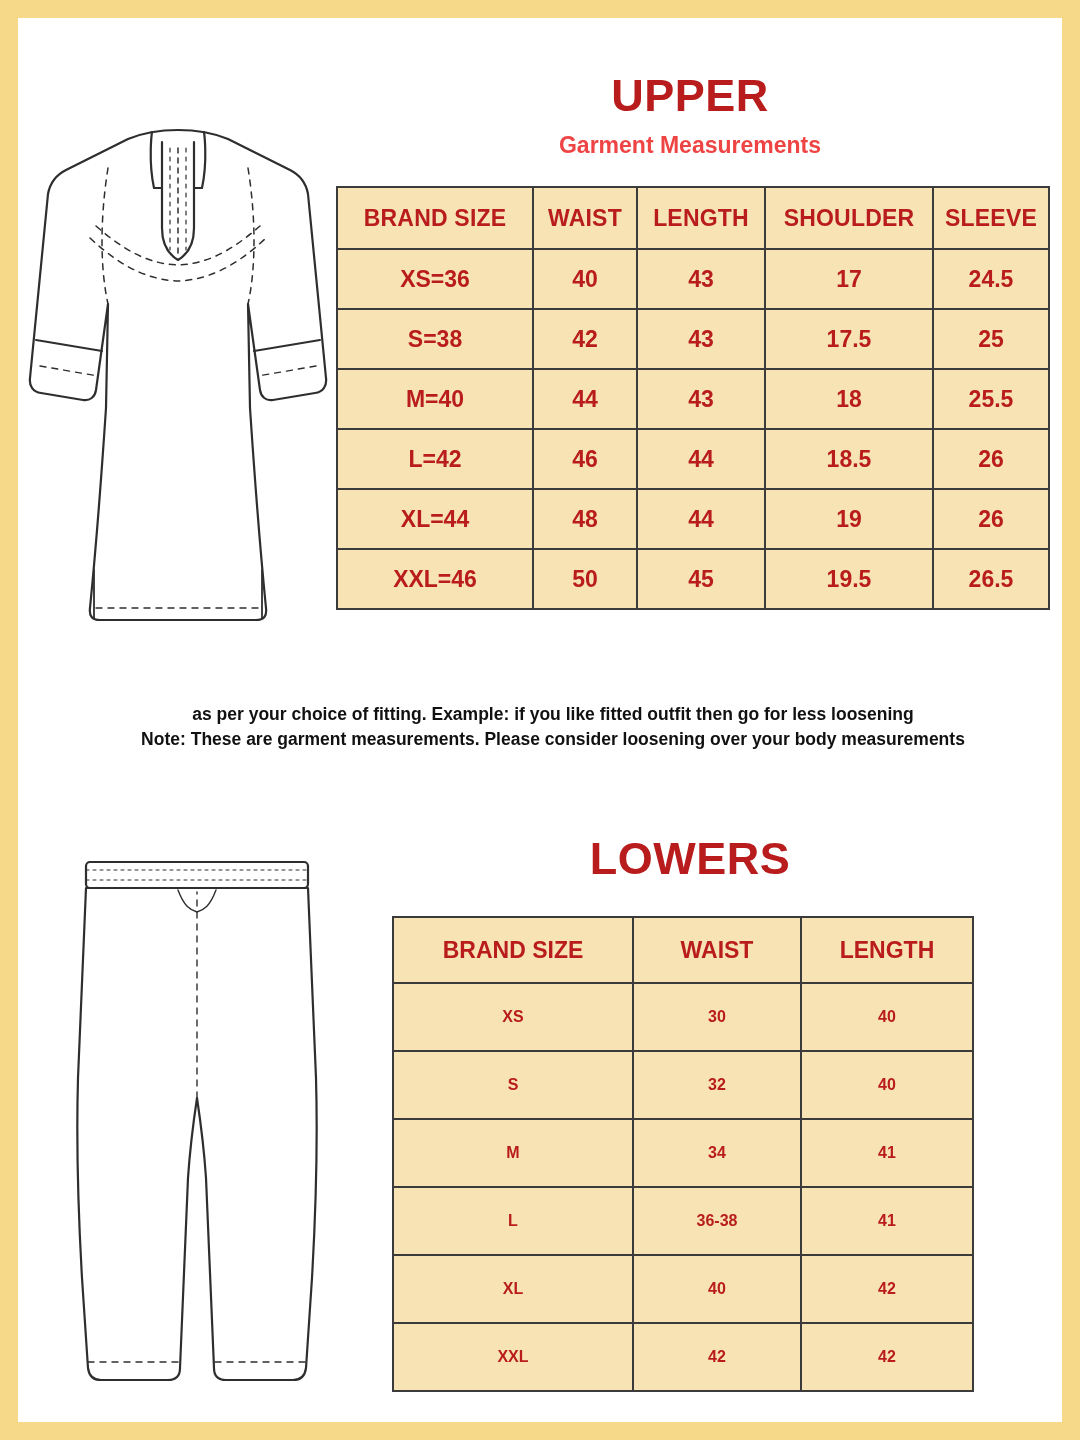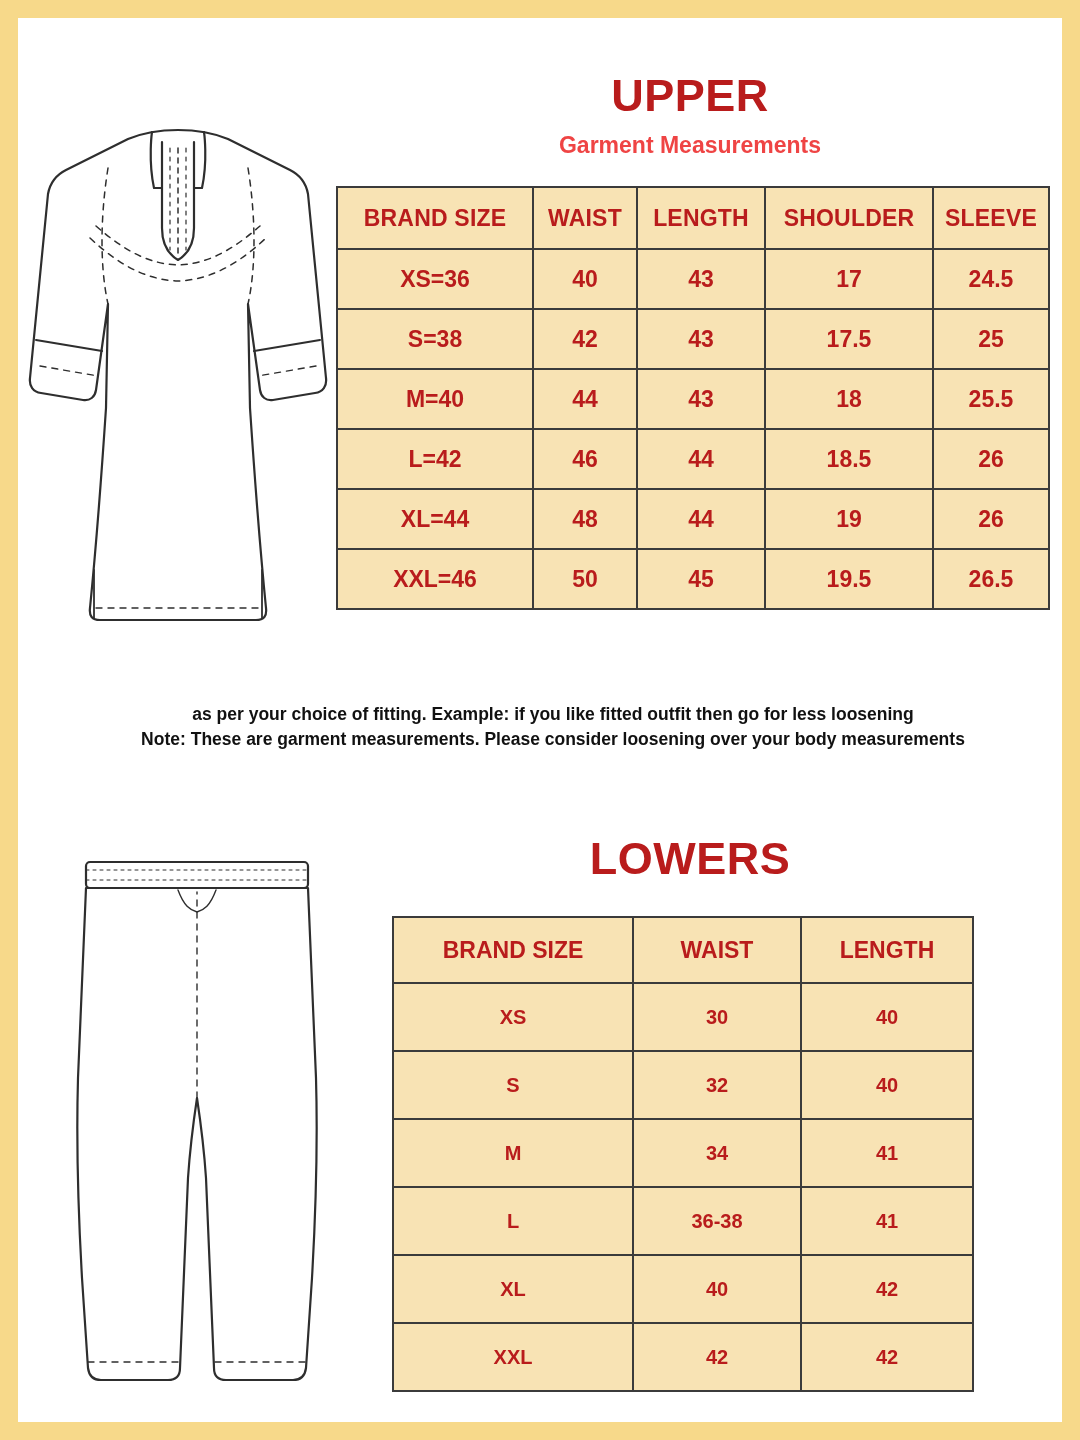--- a/index.html
+++ b/index.html
@@ -125,21 +125,21 @@
     position: absolute;
     left: 374px;
     top: 898px;
     width: 580px;
   }
   #lower-table th {
     font-size: 23px;
     height: 62px;
   }
   #lower-table td {
-    font-size: 20px;
+    font-size: 16px;
     height: 64px;
     margin-top: 10px;
   }
   #lower-table col.l0 { width: 240px; }
   #lower-table col.l1 { width: 168px; }
   #lower-table col.l2 { width: 172px; }
 
   svg { display: block; }
 </style>
 </head>

